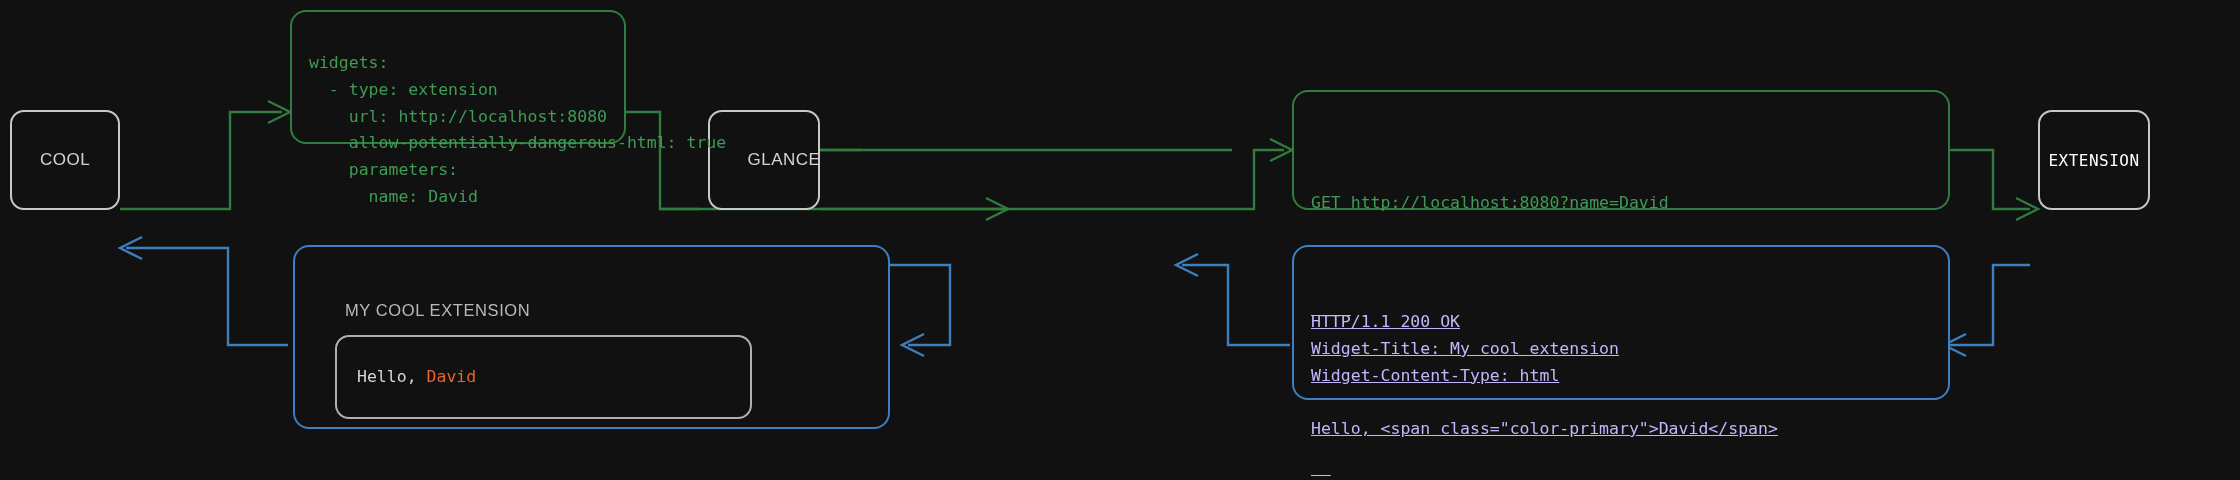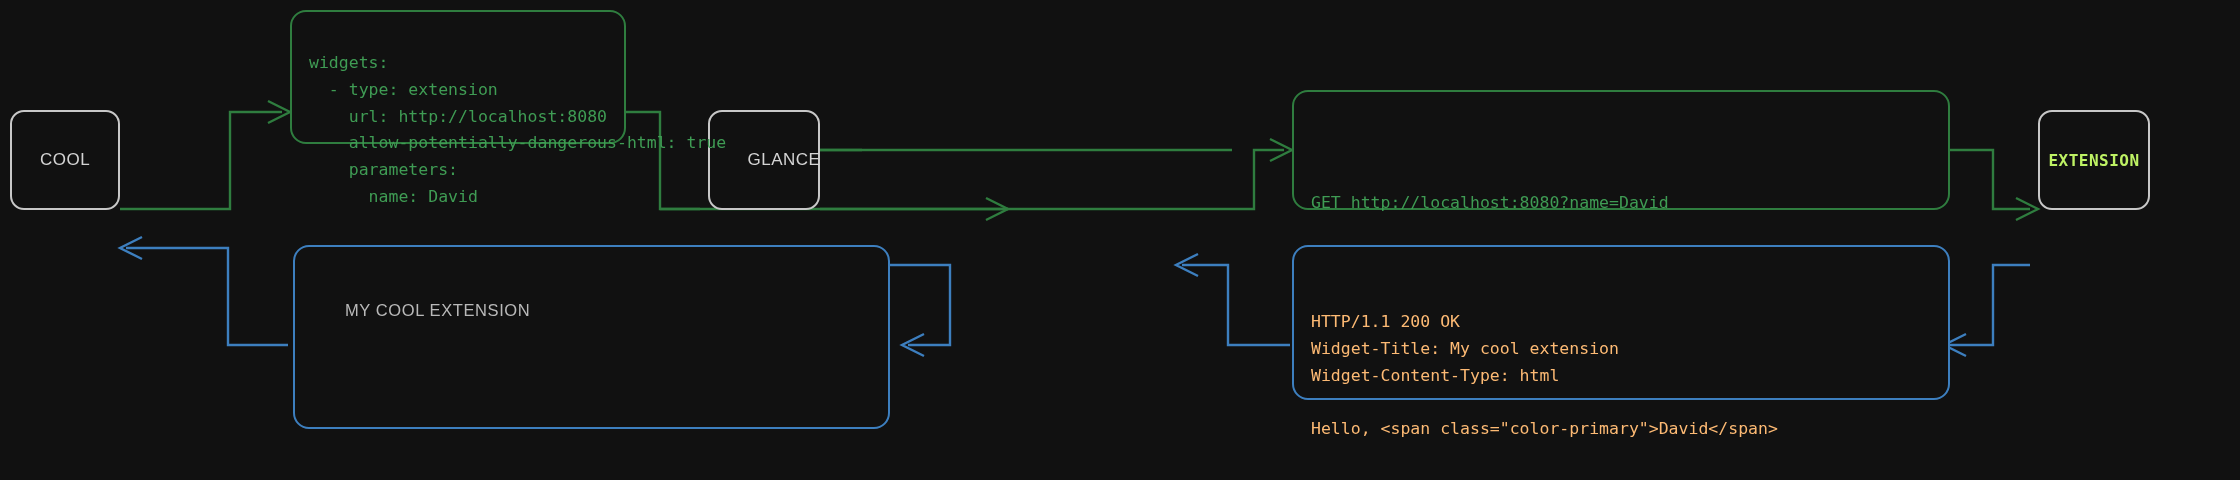--- a/index.html
+++ b/index.html
@@ -36,41 +36,41 @@
   .node-label-sans {
     font-family: "Liberation Sans", sans-serif;
     font-size: 17px;
     letter-spacing: 0.5px;
     color: #d4d4d4;
   }
   .node-label-mono {
     font-family: "DejaVu Sans Mono", monospace;
     font-size: 16px;
     letter-spacing: 0.5px;
-    color: #bef264;
-    font-weight: bold;
+    color: #ffffff;
   }
   .msgbox {
     position: absolute;
     box-sizing: border-box;
     border-radius: 16px;
     background: #111111;
     padding: 22px 17px;
     white-space: pre;
     font-family: "DejaVu Sans Mono", monospace;
     font-size: 16.5px;
     line-height: 1.62;
   }
   .msgbox.green {
     border: 2px solid #2f7d3f;
     color: #3f9c54;
   }
   .msgbox.blue {
     border: 2px solid #3d7fbf;
-    color: #fdba74;
+    color: #c4b5fd;
+    text-decoration: underline;
   }
   .msgbox.blue-ui {
     border: 2px solid #3d7fbf;
     background: #111111;
   }
   .widget-title {
     font-family: Liberation Sans, sans-serif;
     font-size: 16.5px;
     color: #b9b9b9;
     letter-spacing: 0.6px;
@@ -186,15 +186,18 @@
   <div class="msgbox blue" style="left:1292px; top:245px; width:658px; height:155px;">
     <div class="vcenter-block">HTTP/1.1 200 OK
 Widget-Title: My cool extension
 Widget-Content-Type: html
 
 Hello, &lt;span class="color-primary"&gt;David&lt;/span&gt;</div>
   </div>
 
   <div class="msgbox blue-ui" style="left:293px; top:245px; width:597px; height:184px; padding:0;">
     <div class="widget-title" style="position:absolute; left:50px; top:50px;">MY COOL EXTENSION</div>
+    <div class="widget-inner" style="position:absolute; left:40px; top:88px; width:417px; height:84px;">
+      <span>Hello, </span><span class="accent-name">David</span>
+    </div>
   </div>
 
 </div>
 
 </body></html>

